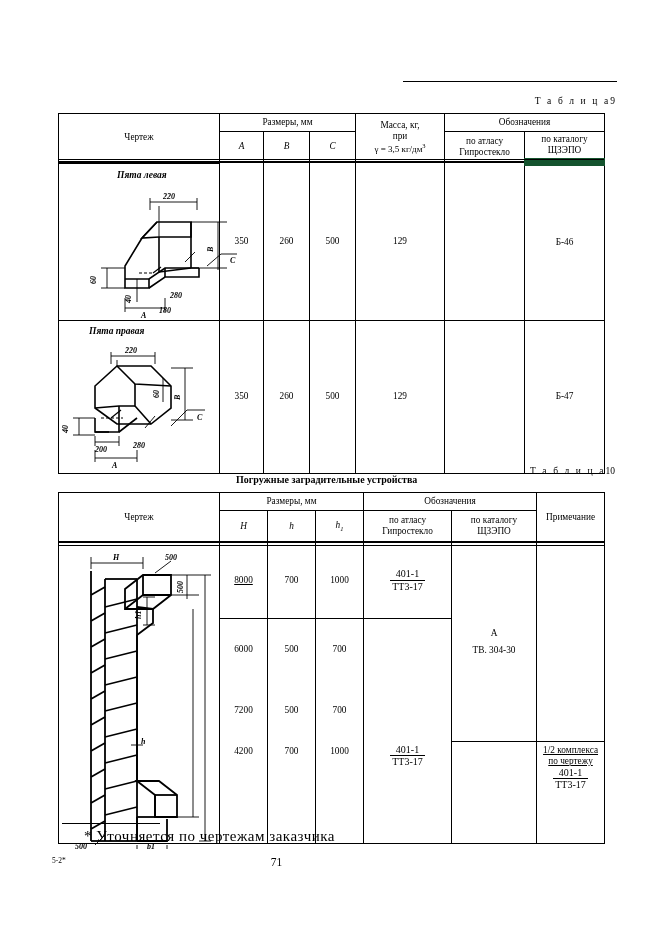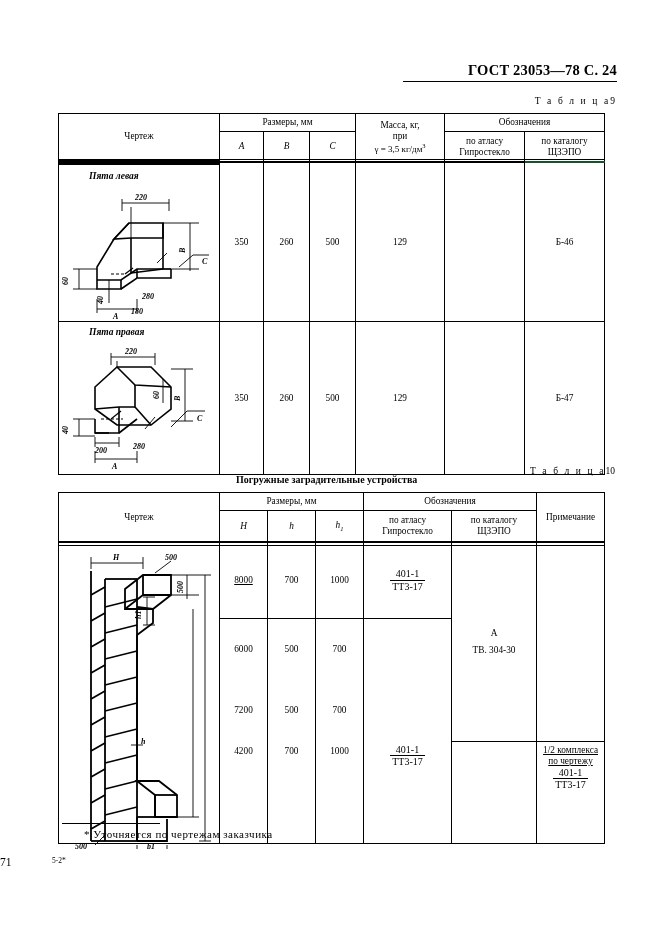--- a/index.html
+++ b/index.html
@@ -126,44 +126,44 @@
     left: 62px;
     top: 823px;
     width: 98px;
     height: 1px;
     background: #000;
   }
   .footnote {
     position: absolute;
     left: 84px;
     top: 828px;
-    font-size: 11px;
+    font-size: 15px;
     letter-spacing: 0.5px;
     white-space: nowrap;
   }
   .sig-mark {
     position: absolute;
     left: 52px;
     top: 856px;
     font-size: 7.5px;
   }
   .page-num {
     position: absolute;
     left: 0;
     top: 856px;
     width: 553px;
+    text-align: center;
     font-size: 11.5px;
   }
 </style>
 </head>
 <body>
 
 <div class="page">
 
-  <div class="doc-header">ГОСТ 23053—78 С. 24</div>
   <div class="doc-header-rule"></div>
 
   <div class="table-caption" style="top:96px;margin-left:46px;">
     <span>Т а б л и ц а</span><span class="num">9</span>
   </div>
 
   <table class="gost" style="left:58px; top:113px; width:546px;">
     <colgroup>
       <col style="width:161px">
       <col style="width:44px">
@@ -192,21 +192,21 @@
           <div>по атласу</div>
           <div>Гипростекло</div>
         </td>
         <td>
           <div>по каталогу</div>
           <div>ЩЗЭПО</div>
         </td>
       </tr>
 
       <tr>
-        <td class="draw-cell" style="height:156px; border-top:6px solid #000000;">
+        <td class="draw-cell" style="height:156px; border-top:3px solid #000000;padding-left:28px;">
           <div class="draw-wrap">
             <div class="dwg-title" style="left:30px; top:6px;">Пята левая</div>
             <svg width="161" height="140" viewBox="0 0 161 140" style="position:absolute;left:0;top:16px;">
               <g fill="none" stroke="#000" stroke-width="1.6">
 
                 <path d="M55,58 L70,42 L104,42 L104,57 L72,57 Z"></path>
 
                 <path d="M55,58 L38,86 L38,99"></path>
                 <path d="M70,42 L55,58"></path>
 
@@ -257,21 +257,21 @@
               <text x="143" y="83">C</text>
               <text x="54" y="138">A</text>
             </svg>
           </div>
         </td>
         <td class="num-cell" style="border-top:2px solid #000;">350</td>
         <td class="num-cell" style="border-top:2px solid #000;">260</td>
         <td class="num-cell" style="border-top:2px solid #000;">500</td>
         <td class="num-cell" style="border-top:2px solid #000;">129</td>
         <td class="desig-cell" style="border-top:2px solid #000;"></td>
-        <td class="desig-cell" style="border-top:2px solid #14532d;">Б-46</td>
+        <td class="desig-cell" style="border-top:8px solid #14532d;">Б-46</td>
       </tr>
 
       <tr>
         <td class="draw-cell" style="height:152px;margin-left:44px;">
           <div class="draw-wrap">
             <div class="dwg-title" style="left:30px; top:5px;">Пята правая</div>
             <svg width="161" height="135" viewBox="0 0 161 135" style="position:absolute;left:0;top:15px;">
               <g fill="none" stroke="#000" stroke-width="1.6">
 
                 <path d="M36,50 L58,30 L92,30 L112,50 L112,72 L92,88 L58,88 L36,72 Z"></path>

